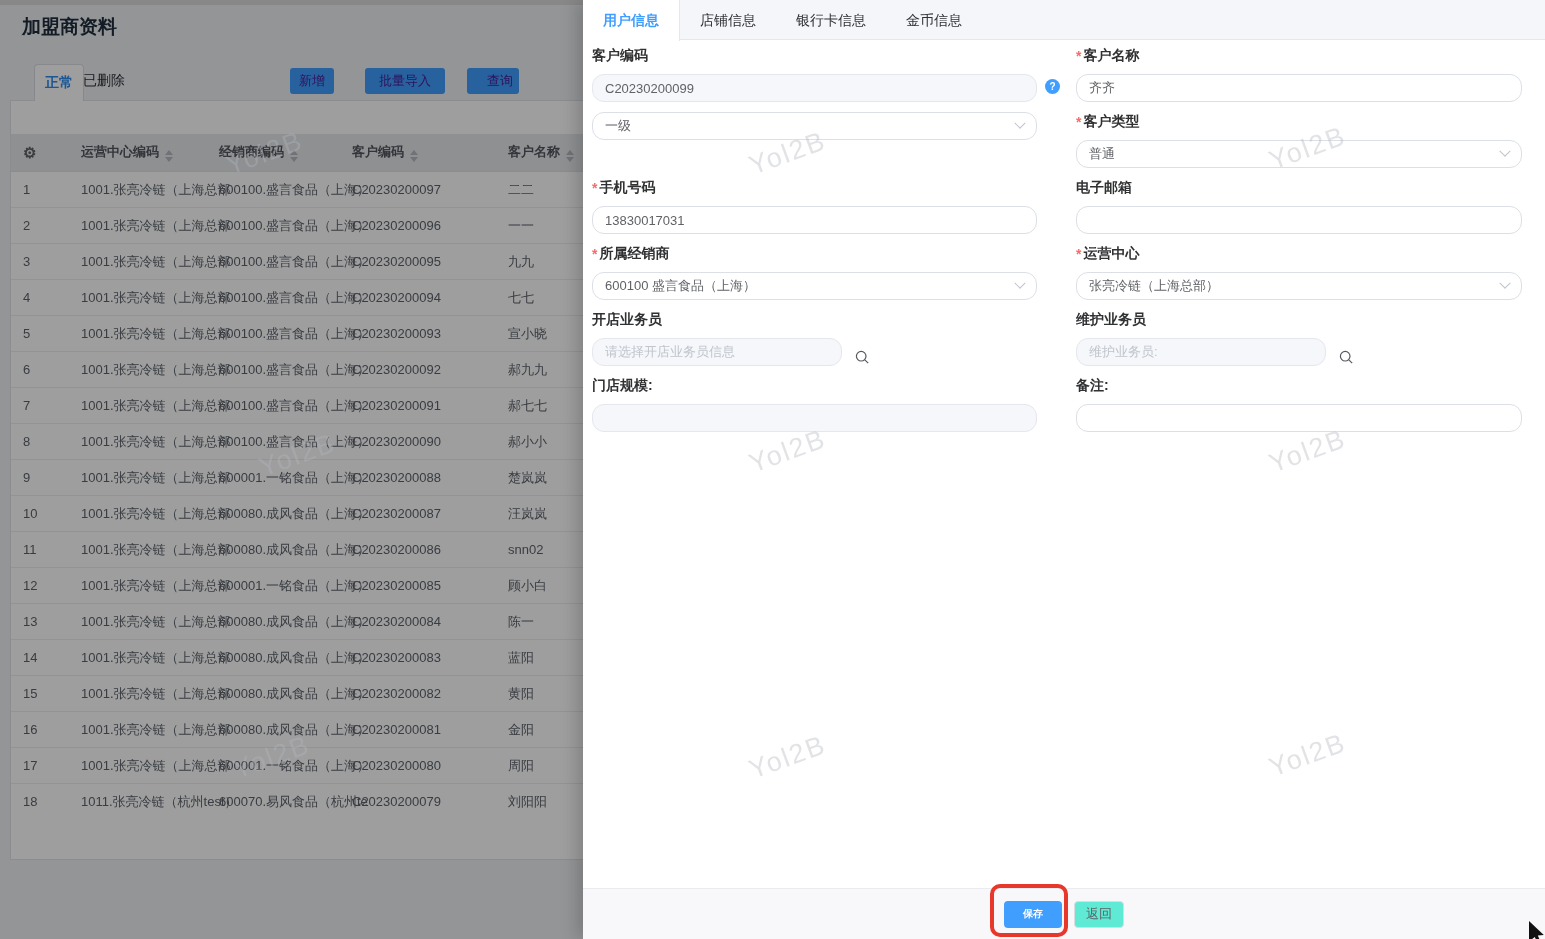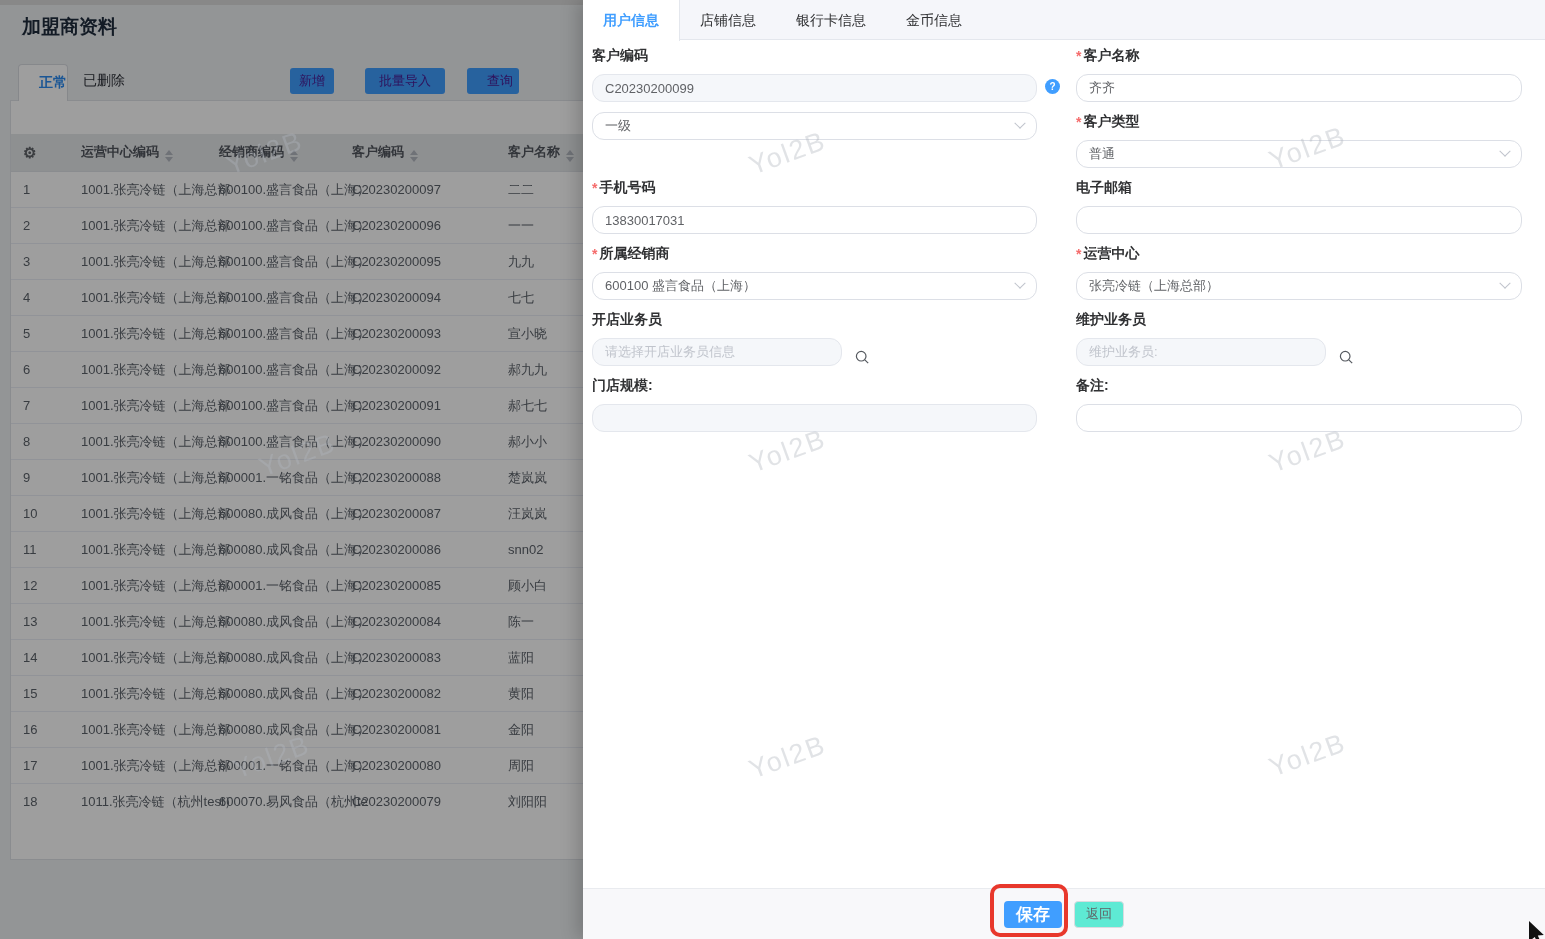--- a/index.html
+++ b/index.html
@@ -6,21 +6,21 @@
   html,body { background:#555; }
   #app {
     position:relative; width:1545px; height:939px; overflow:hidden;
     background:#eef0f3; font-family:"Liberation Sans", sans-serif; color:#303133;
   }
   
   .top-strip { position:absolute; left:0; top:0; width:100%; height:5px; background:#dcdcdc; }
   .page-title { position:absolute; left:22px; top:14px; font-size:19px; font-weight:bold; color:#1f2d3d; }
   .tabs-row { position:absolute; left:10px; top:64px; right:0; height:36px; }
   .ltab-active {
-    position:absolute; left:8px; top:0; width:50px; height:37px; line-height:35px; text-align:right;
+    position:absolute; left:24px; top:0; width:50px; height:37px; line-height:35px; text-align:center;
     background:#fff; border:1px solid #d9dce1; border-bottom:none; border-radius:4px 4px 0 0;
     color:#2d8cf0; font-size:14px; font-weight:bold; z-index:2;
   }
   .ltab { position:absolute; top:8px; font-size:14px; color:#2b2f36; }
   .ltab.t1 { left:73px; } .ltab.t2 { left:145px;margin-top:36px; }
   .lbtn {
     position:absolute; top:4px; height:26px; background:#409eff; color:#4c1d95; font-size:13px;
     border:none; border-radius:3px; text-align:center; line-height:26px; padding:0;
   }
   .lbtn.b0 { left:280px; width:44px; } .lbtn.b1 { left:355px; width:80px; } .lbtn.b2 { left:457px; width:52px;padding-left:14px; }
@@ -75,21 +75,21 @@
   .searchwrap .ctl { width:250px; }
   .searchwrap svg { margin-left:12px; flex:none; }
   .help {
     position:absolute; right:-23px; top:33px; width:15px; height:15px; border-radius:50%;
     background:#409eff; color:#fff; font-size:10px; font-weight:bold; text-align:center; line-height:15px;
   }
   .dfooter {
     position:absolute; left:0; bottom:0; width:100%; height:51px; background:#f8f8fa;
     border-top:1px solid #e9ebef; display:flex; align-items:center; justify-content:center; gap:12px;
   }
-  .btn-save { width:58px; height:27px; background:#409eff; color:#fff; font-size:17px; font-weight:bold;
+  .btn-save { width:58px; height:27px; background:#409eff; color:#fff; font-size:10px; font-weight:bold;
     border:none; border-radius:4px; }
   .btn-back { width:50px; height:27px; background:#5eead4; color:#606266; font-size:13px;
     border:1px solid #d9dce0; border-radius:4px; }
   .redbox {
     position:absolute; left:407px; top:884px; width:78px; height:53px;
     border:4px solid #e8382c; border-radius:10px; z-index:25; pointer-events:none;
   }
   
   .wm-layer { position:absolute; inset:0; z-index:30; pointer-events:none; }
   .wm { position:absolute; font-size:27px; color:rgba(176,182,190,0.38); letter-spacing:2px;

